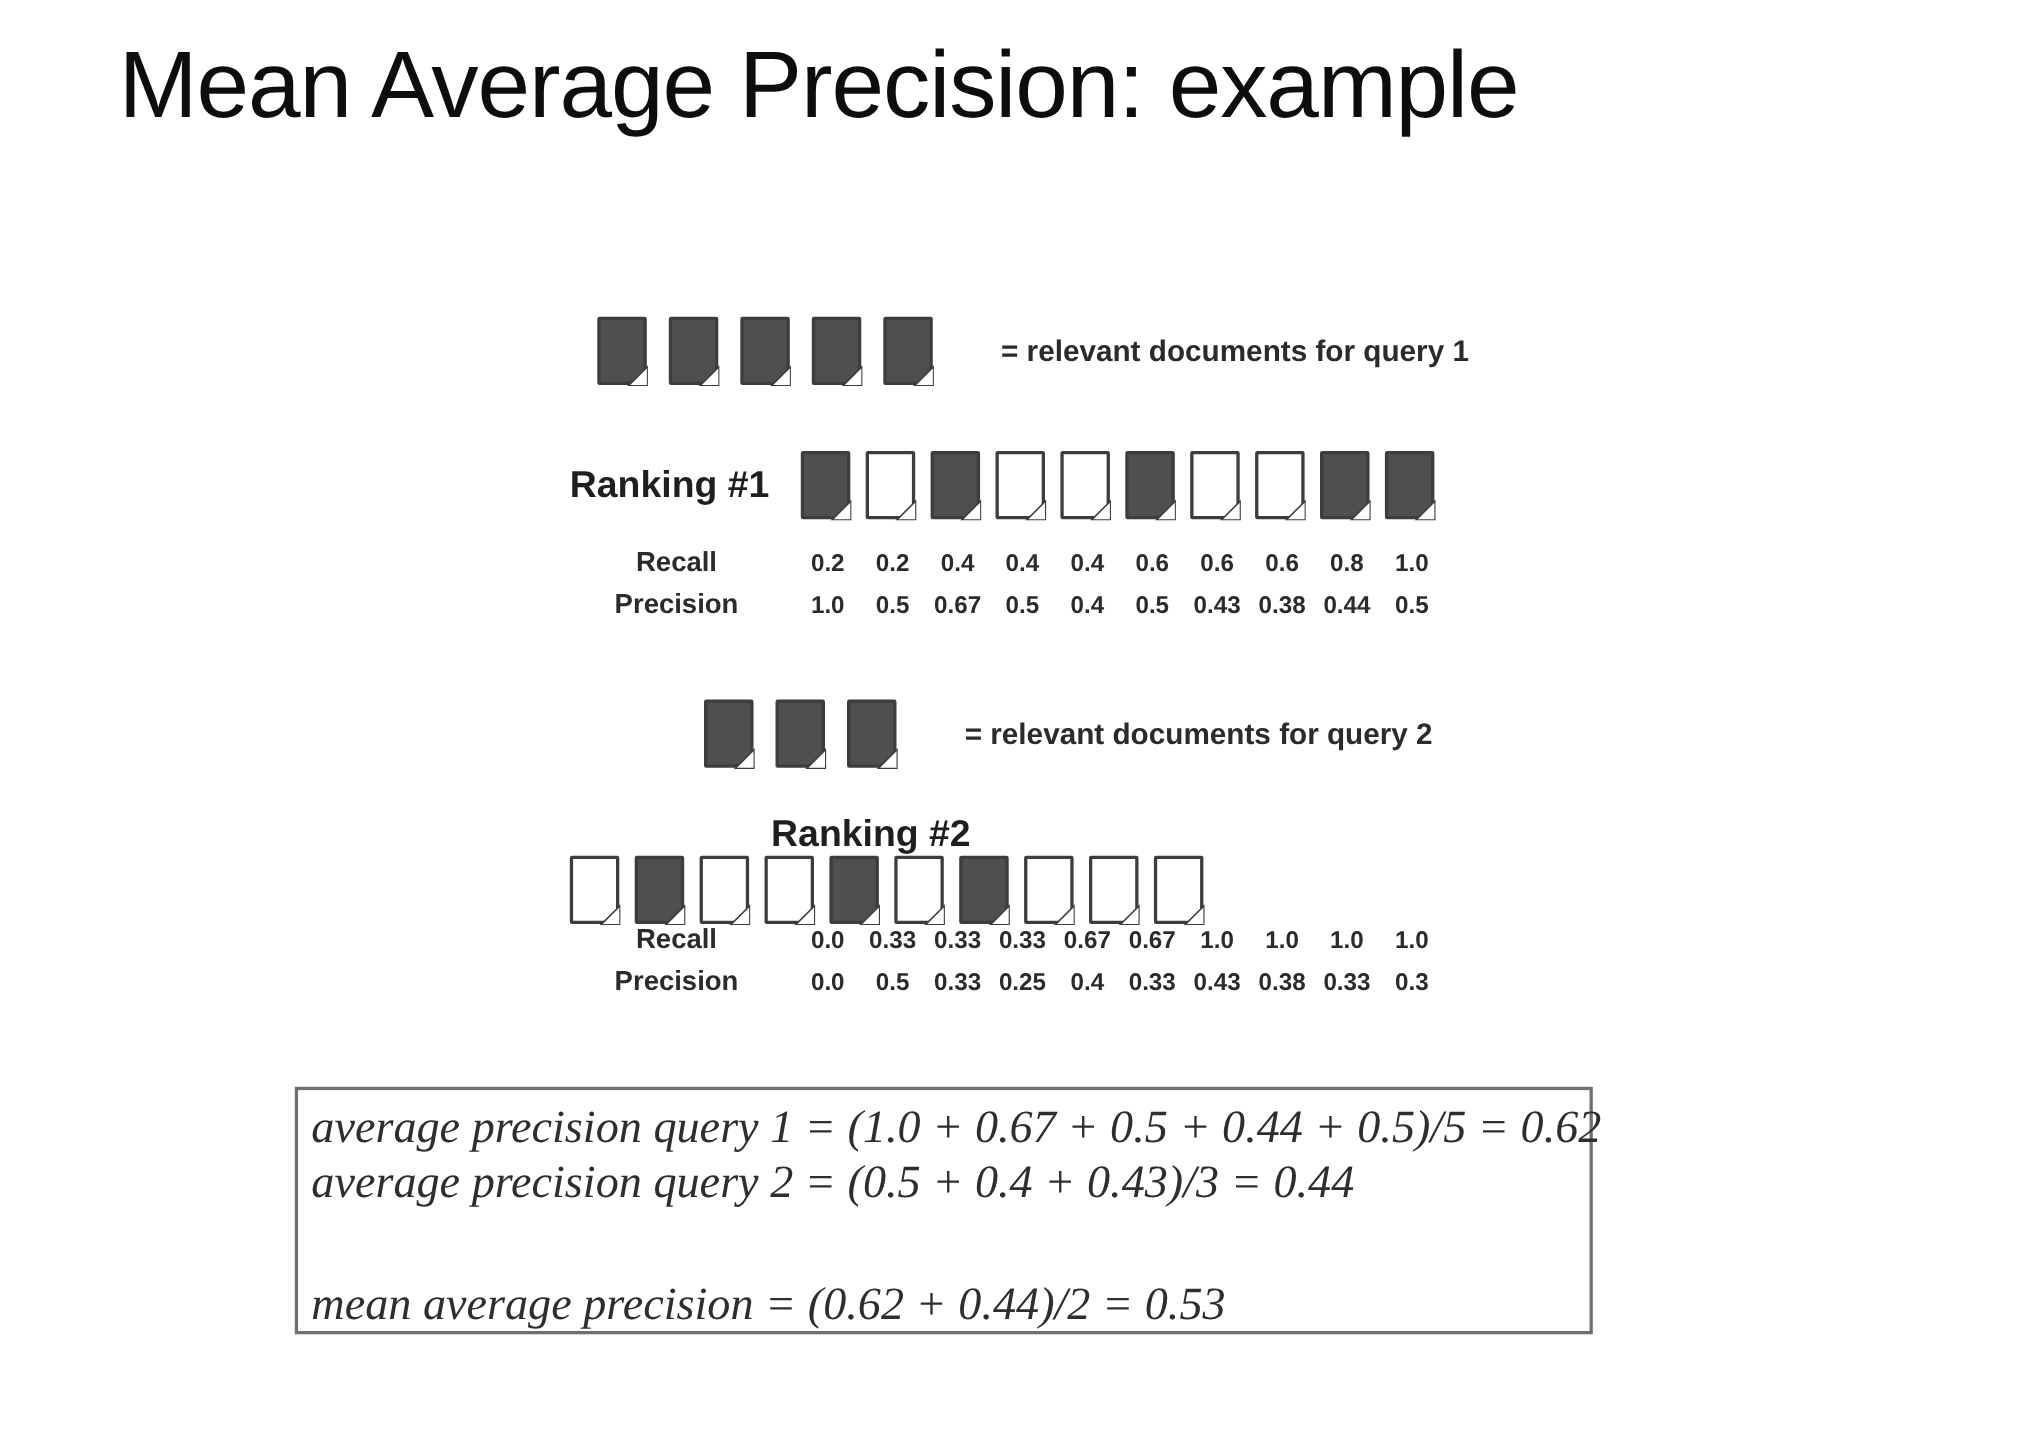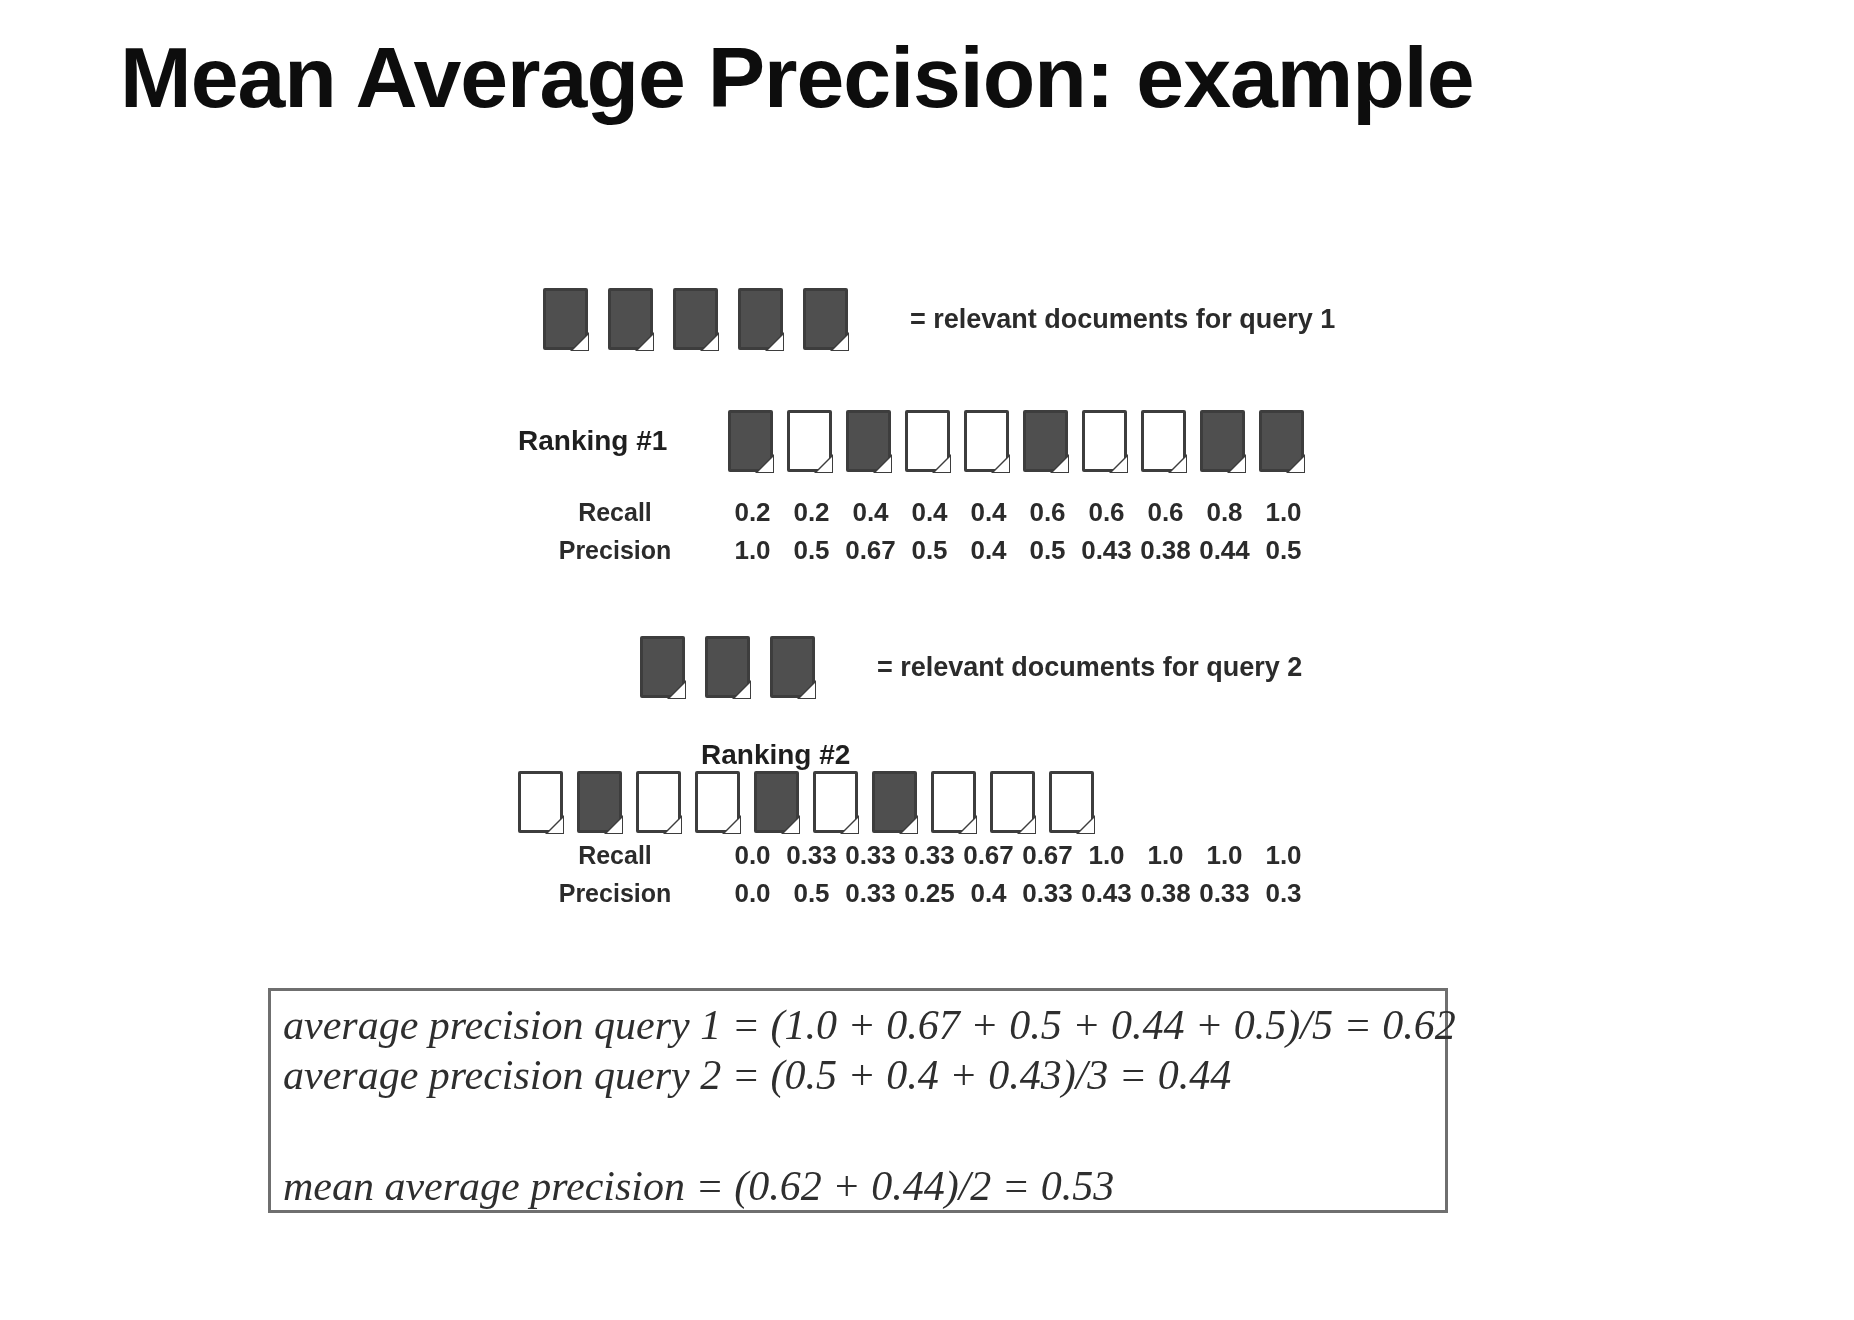--- a/index.html
+++ b/index.html
@@ -12,25 +12,24 @@
     overflow:hidden;
   }
   .slide{position:absolute;inset:0;}
 
   
   .title{
     position:absolute;
     left:108px; top:32px;
     font-size:86px;
     line-height:1.05;
-    font-weight:700;
+    font-weight:400;
     letter-spacing:-1px;
     color:#0d0d0d;
     white-space:nowrap;
-    margin-left:12px;
   }
 
   
   .doc{
     display:inline-block;
     position:relative;
     width:45px;height:62px;
     box-sizing:border-box;
     background:#ffffff;
     border:3px solid #3d3d3d;
@@ -67,21 +66,21 @@
     white-space:nowrap;
   }
   #legend-1{left:543px;top:288px;}
   #legend-2{left:640px;top:636px;}
 
   
   .ranking-row{position:absolute;display:flex;align-items:center;}
   .ranking-label{
     width:210px;
     text-align:left;
-    font-size:28px;
+    font-size:34px;
     font-weight:700;
     color:#1f1f1f;
     white-space:nowrap;
   }
   .ranking-docs{display:flex;gap:14px;}
   #ranking-row-1{left:518px;top:410px;}
   #ranking-row-2{left:518px;top:739px;flex-direction:column;}
 
   
   .metrics{position:absolute;}
@@ -96,21 +95,21 @@
     padding-right:18px;
     font-size:25px;
     font-weight:700;
     color:#2b2b2b;
     white-space:nowrap;
   }
   .metric-values{display:flex;}
   .metric-values span{
     width:59px;
     text-align:center;
-    font-size:26px;
+    font-size:22px;
     font-weight:700;
     color:#2b2b2b;
   }
   #metrics-1{left:525px;top:497px;}
   #metrics-2{left:525px;top:840px;}
 
   
   .formula-box{
     position:absolute;
     left:268px;top:988px;

